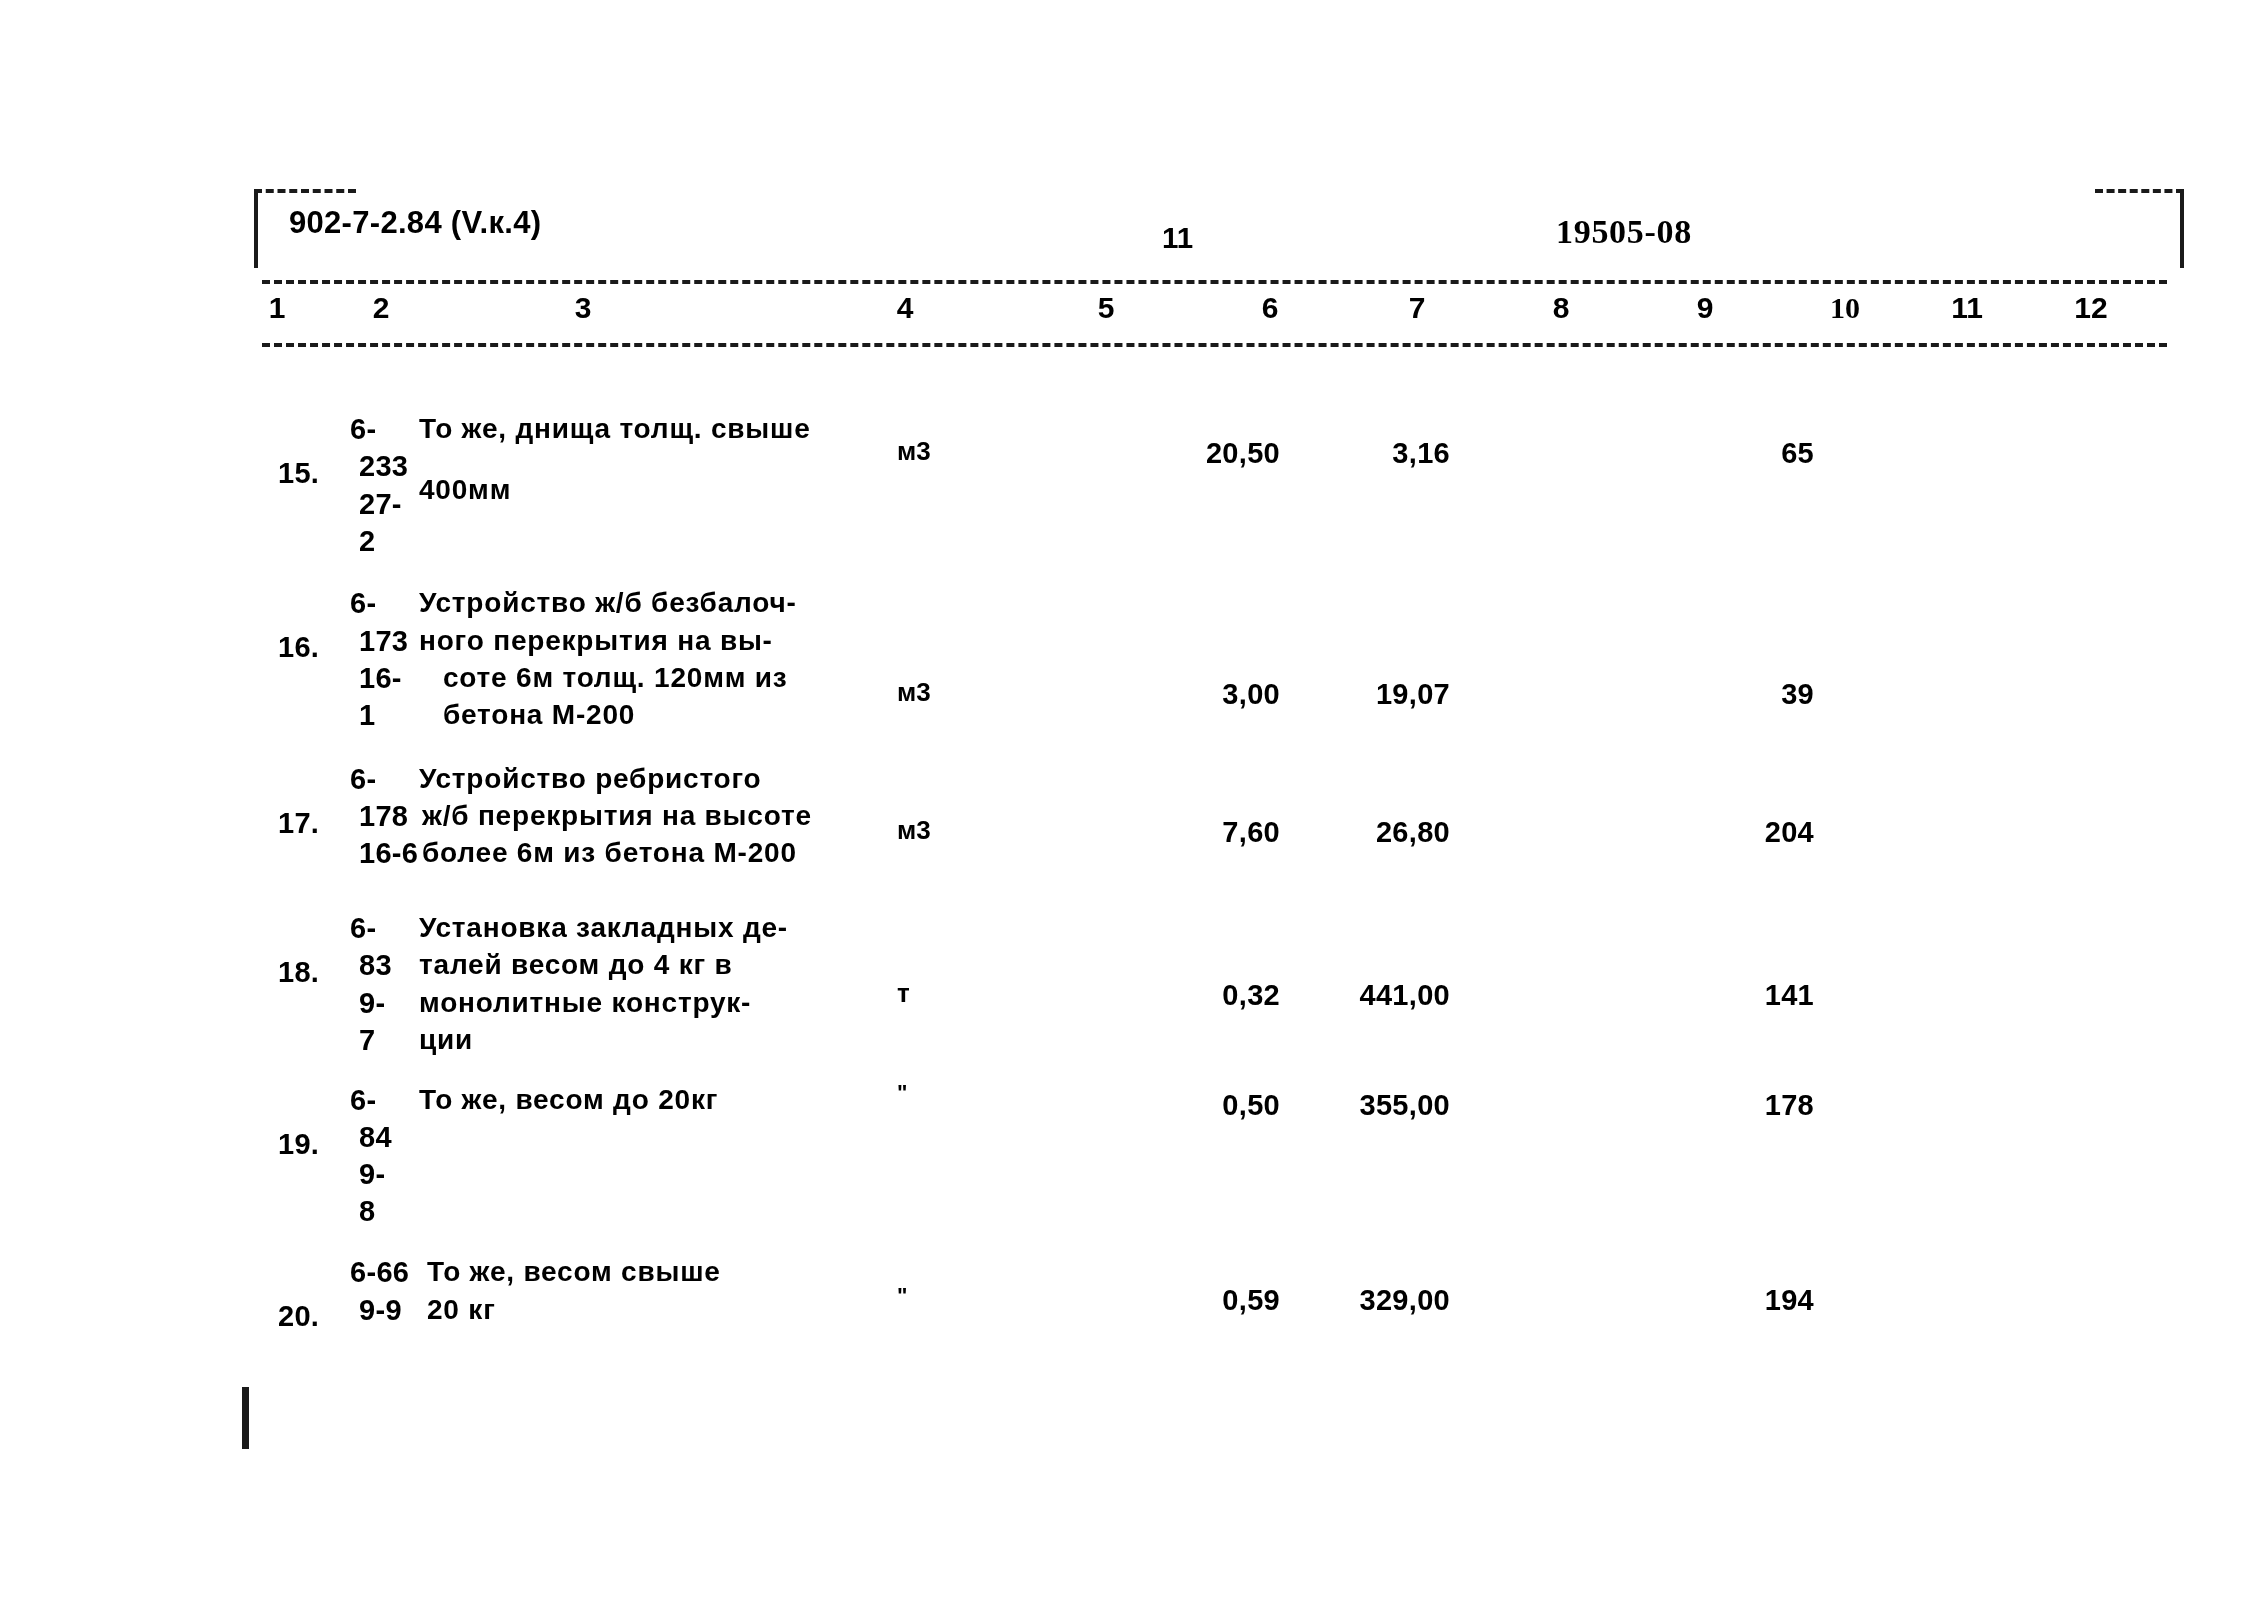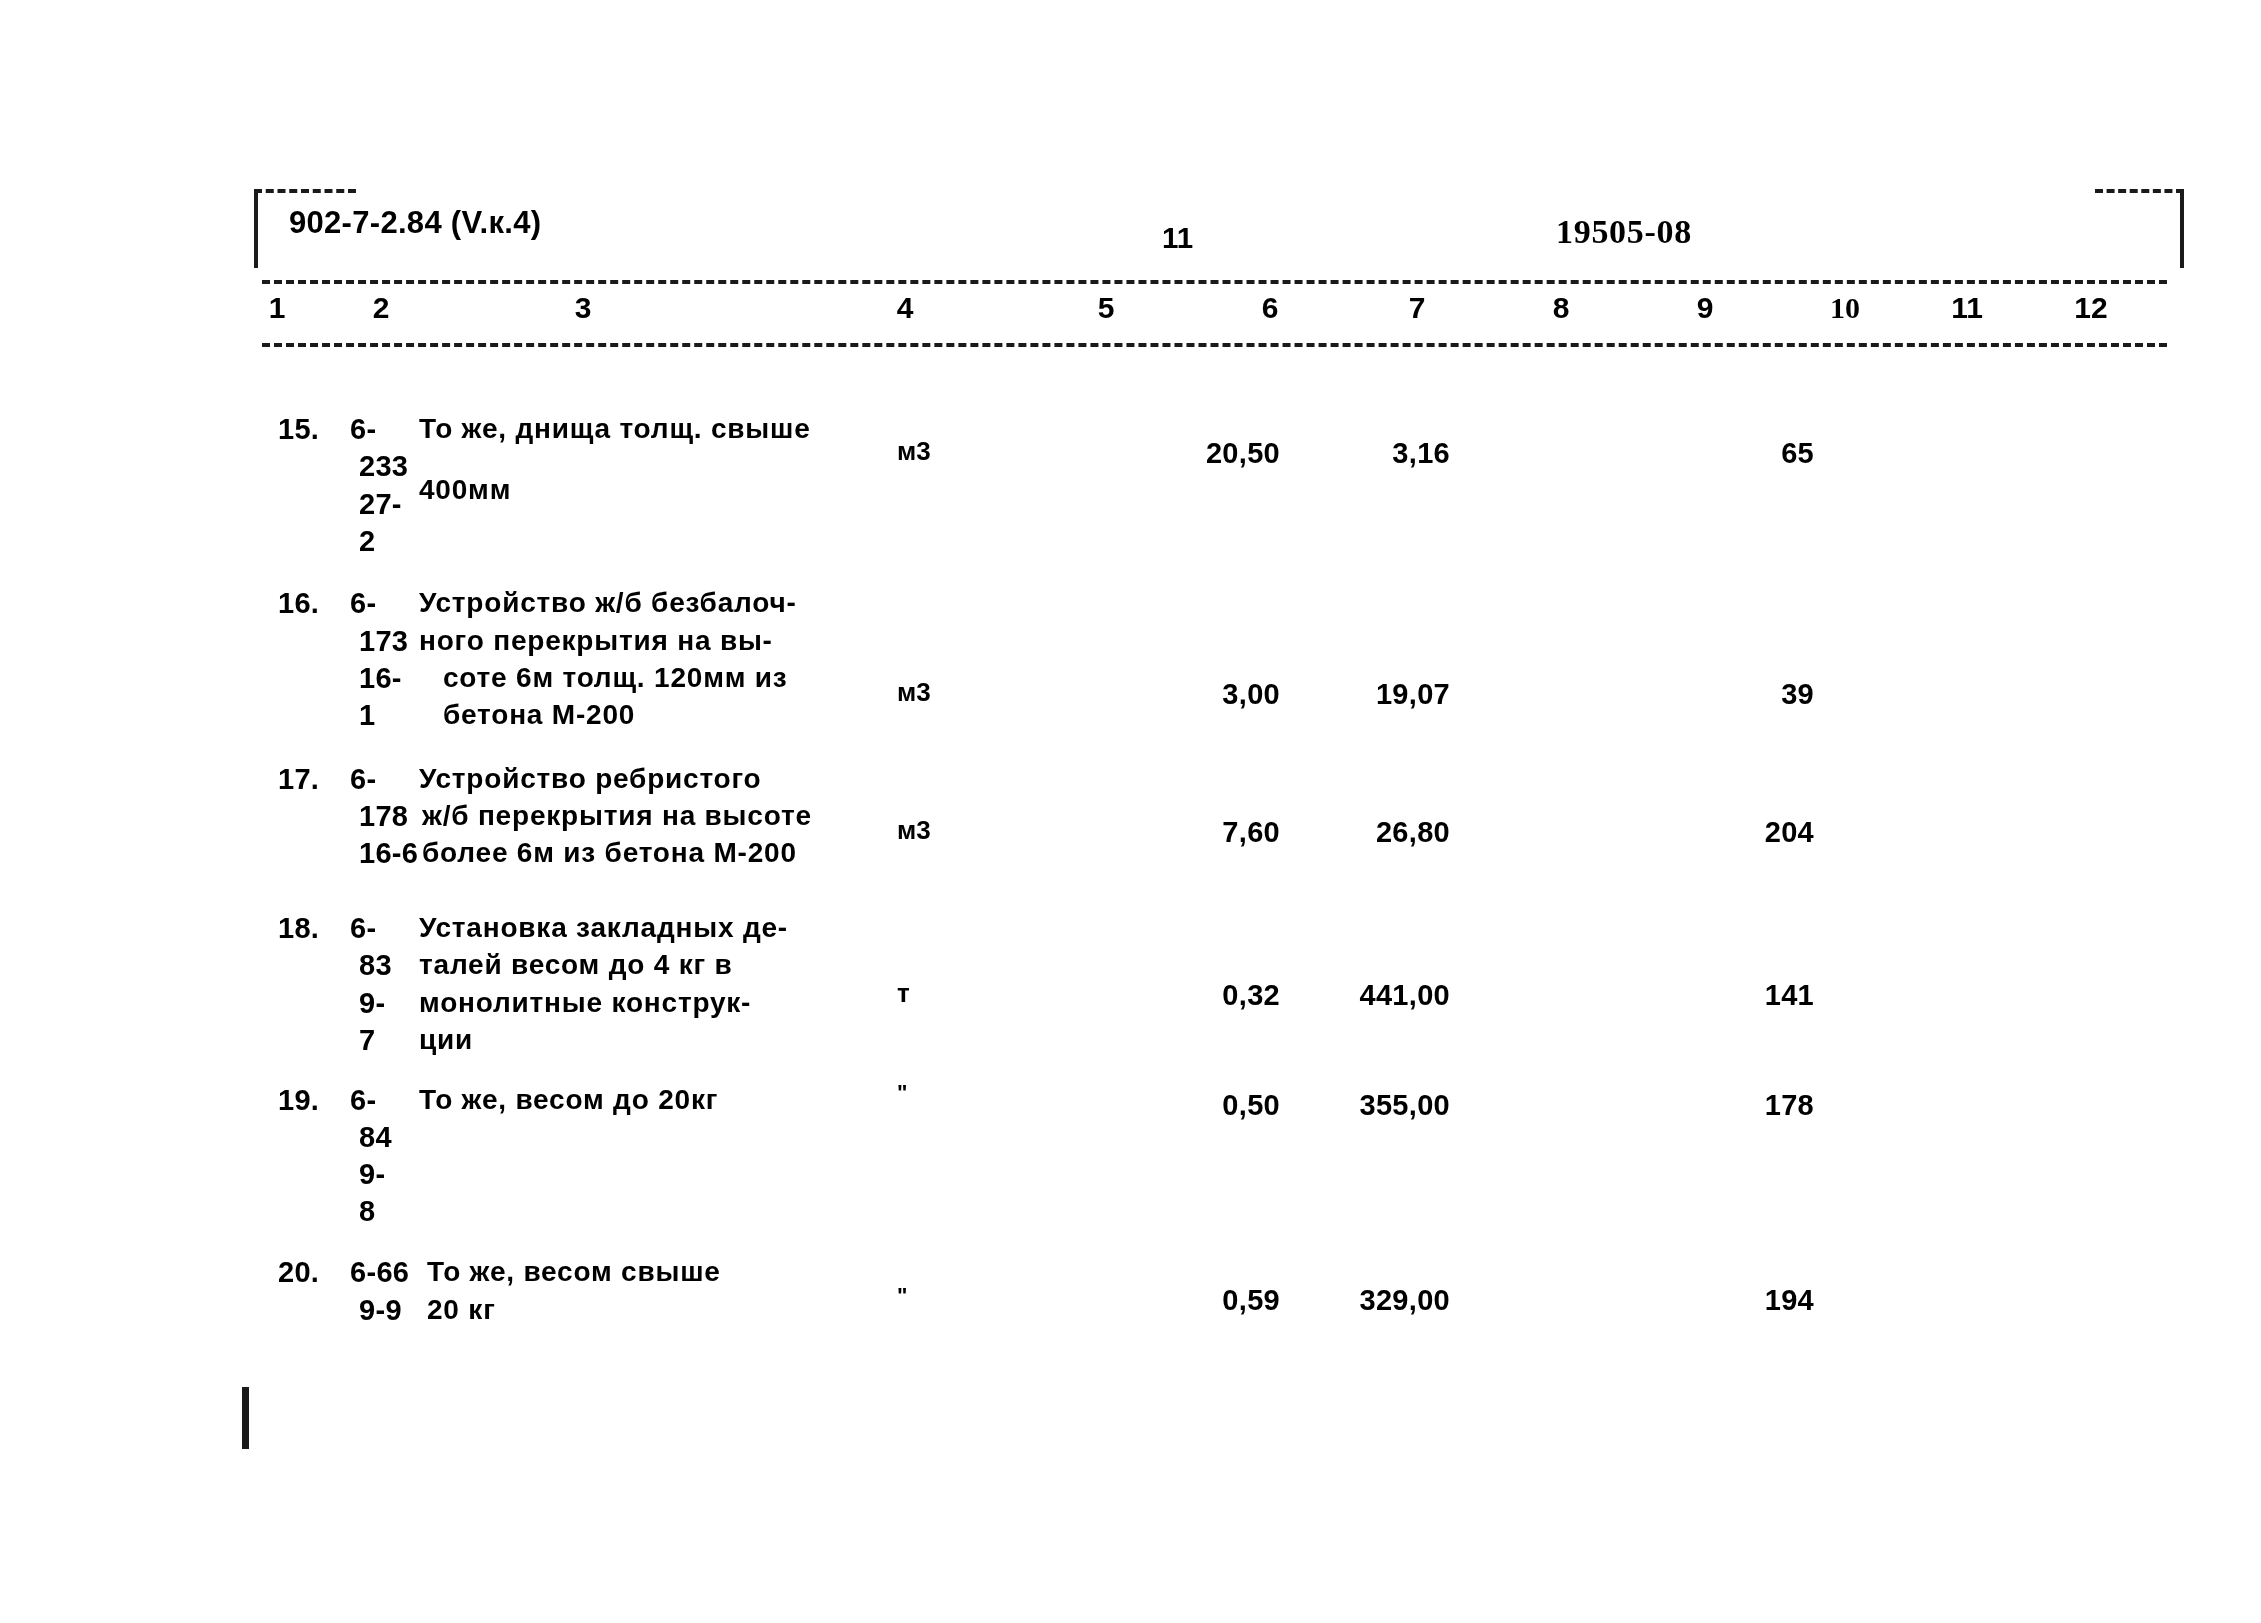--- a/index.html
+++ b/index.html
@@ -105,20 +105,21 @@
   }
   .cell {
     position: absolute;
     font-weight: 700;
     white-space: pre;
     line-height: 1.30;
   }
   .c-no {
     font-size: 29px;
     letter-spacing: 0.3px;
+    margin-top: 44px;
   }
   .c-code {
     font-size: 29px;
     letter-spacing: 0.3px;
     text-align: left;
   }
   .c-desc {
     font-size: 28px;
     letter-spacing: 0.8px;
     line-height: 1.30;

